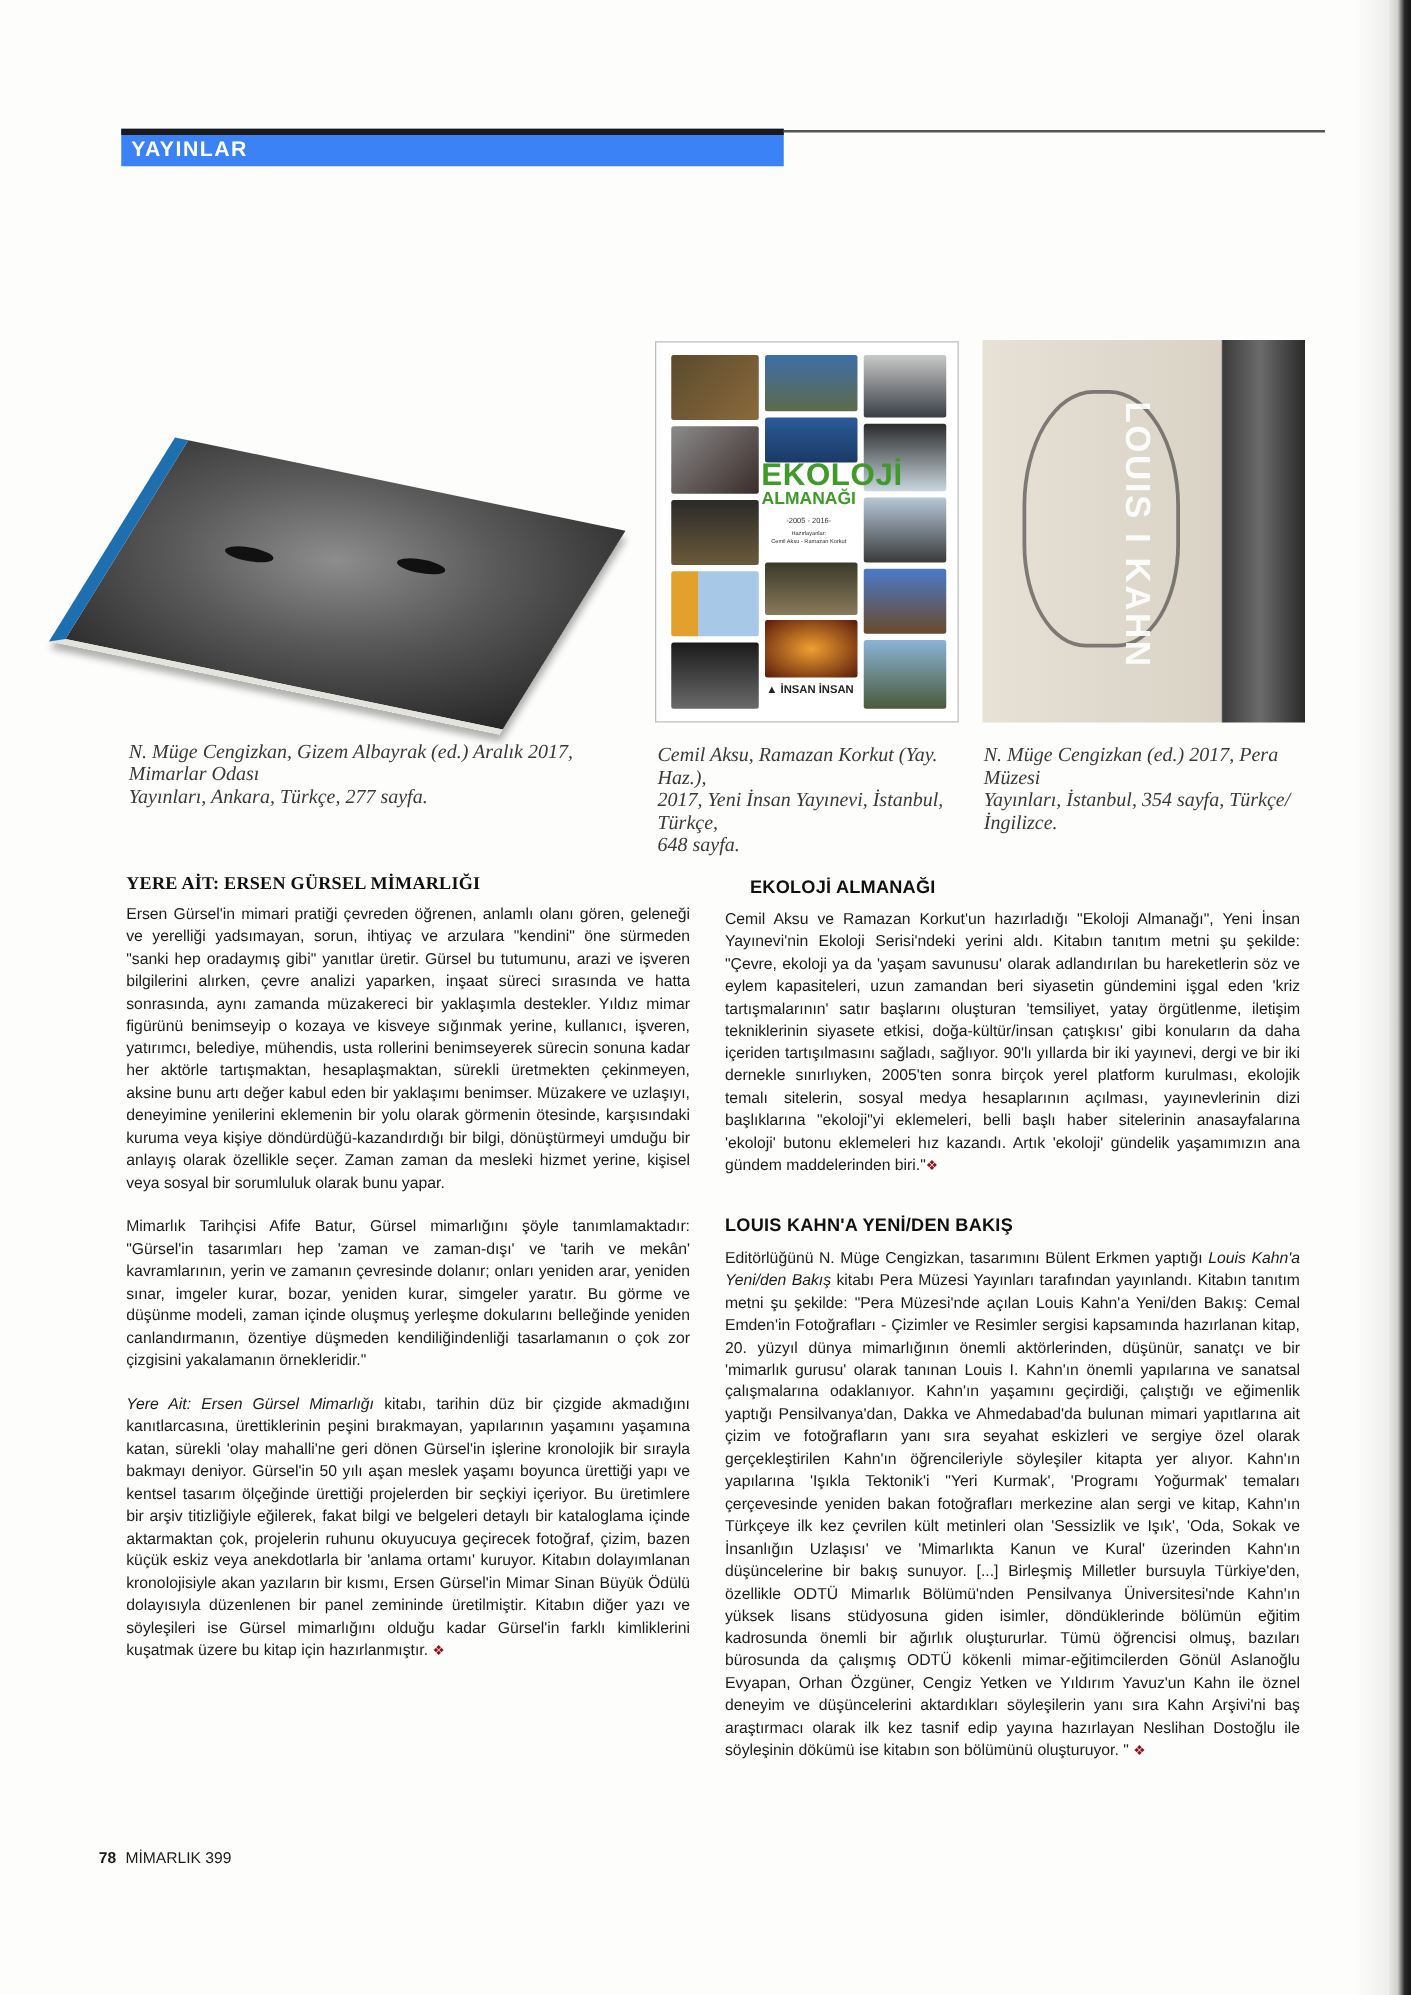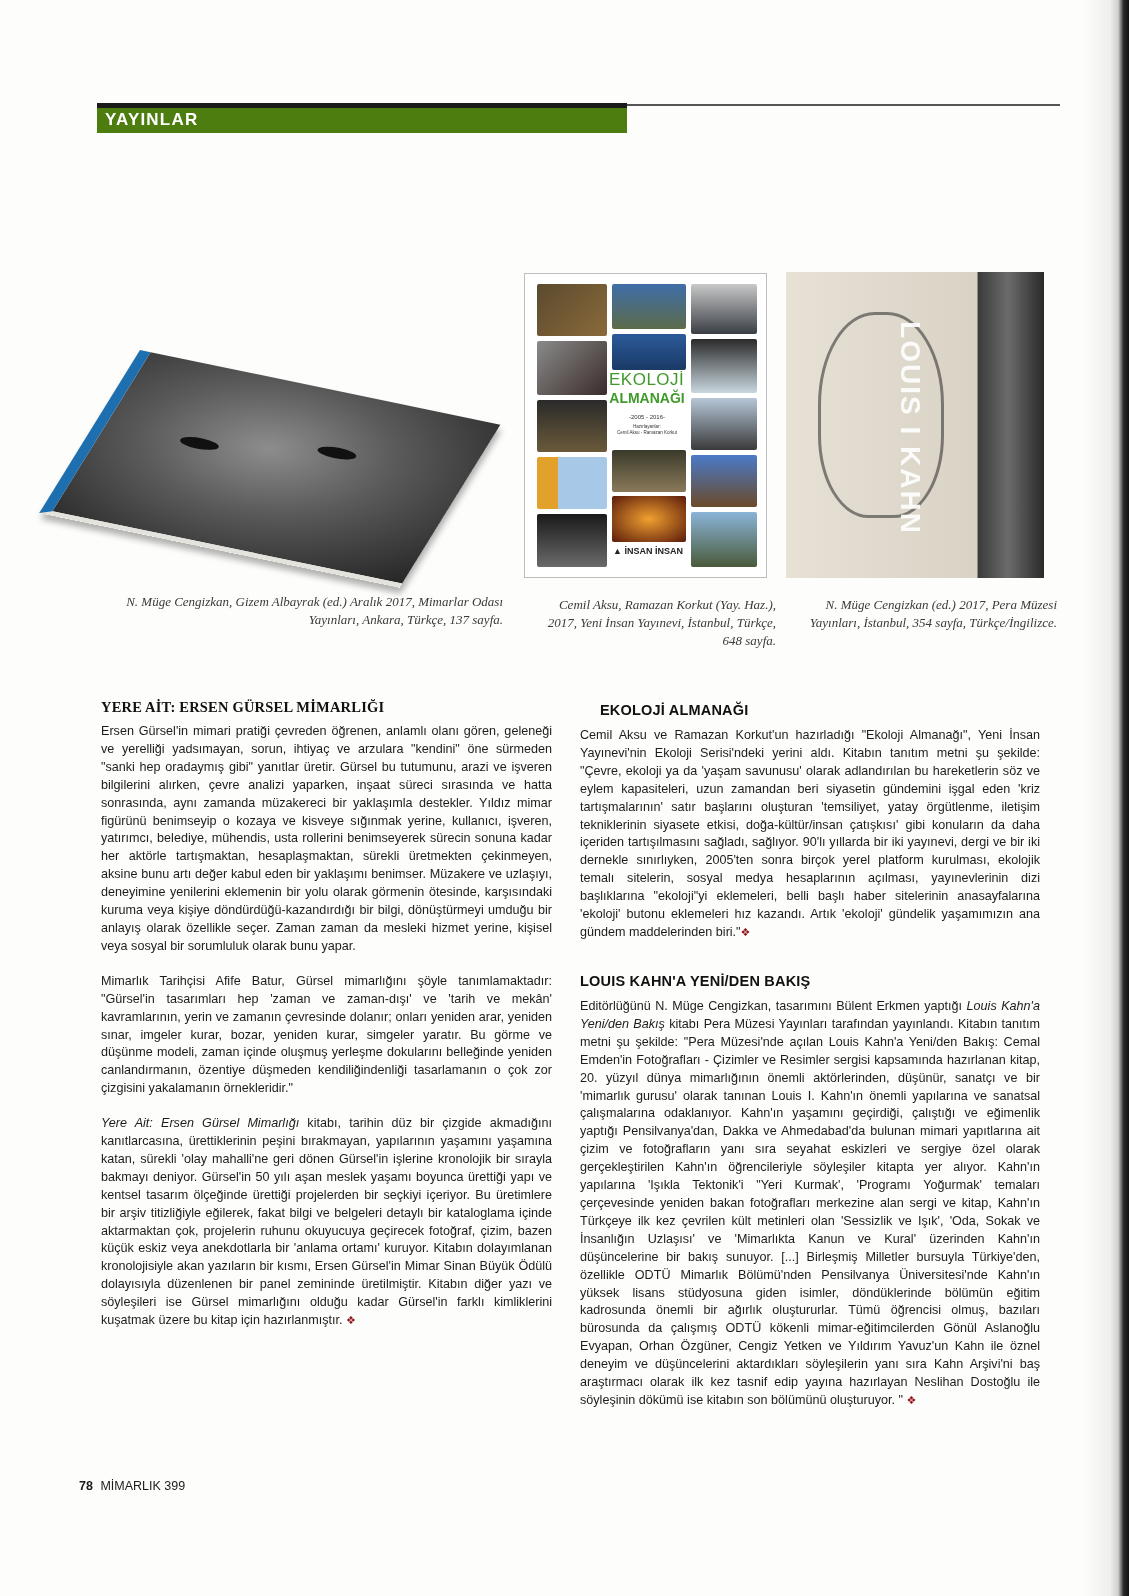--- a/index.html
+++ b/index.html
@@ -9,62 +9,62 @@
     font-family:"Liberation Sans", "DejaVu Sans", sans-serif;
     color:#1c1c1c;
   }
   .right-edge { position:absolute; right:0; top:0; width:18px; height:1596px;
     background:linear-gradient(to right,#e9e9e6,#cfcfcc 40%,#2a2a2a 70%,#111); }
   .page-shadow { position:absolute; right:18px; top:0; width:28px; height:1596px;
     background:linear-gradient(to right,rgba(0,0,0,0),rgba(0,0,0,0.06)); }
 
   
   .section-band { position:absolute; left:97px; top:103px; width:530px; height:30px;
-    background:#4d7c0f; border-top:5px solid #1a1a1a; box-sizing:border-box; }
+    background:#3b82f6; border-top:5px solid #1a1a1a; box-sizing:border-box; }
   .section-band span { position:absolute; left:8px; top:2px; color:#fff; font-weight:bold;
     font-size:17px; letter-spacing:1.2px; }
   .section-rule { position:absolute; left:627px; top:104px; width:433px; height:2px; background:#555; }
 
   
   .cover1 { position:absolute; left:100px; top:330px; width:410px; height:240px; }
   .cover1 .book {
     position:absolute; left:40px; top:20px; width:330px; height:190px;
     background:radial-gradient(ellipse at 45% 40%, #8d8d8d 0%, #5a5a5a 45%, #262626 100%);
     transform:skewY(17deg) skewX(-32deg) rotate(-6deg);
     transform-origin:left top; box-shadow:4px 6px 6px rgba(0,0,0,0.3);
     border-left:10px solid #1d6fb0; border-bottom:5px solid #e4e2dc;
   }
   .cover1 .book .eye { position:absolute; width:36px; height:12px; border-radius:50%;
     background:#111; }
 
   .cover2 { position:absolute; left:524px; top:273px; width:243px; height:305px;
     border:1px solid #bdbdbd; background:#fff; box-sizing:border-box; }
   .cover2 .tile { position:absolute; border-radius:2px; }
   .cover2 .title1 { position:absolute; left:84px; top:96px; width:76px; 
-    color:#3f9a2a; font-weight:normal; font-size:17px; line-height:20px; letter-spacing:0.5px; }
+    color:#3f9a2a; font-weight:bold; font-size:25px; line-height:20px; letter-spacing:0.5px; }
   .cover2 .title2 { position:absolute; left:84px; top:116px; width:76px; text-align:center;
     color:#3f9a2a; font-weight:bold; font-size:14px; }
   .cover2 .years { position:absolute; left:84px; top:140px; width:76px; text-align:center;
     font-size:6px; color:#333; }
   .cover2 .eds { position:absolute; left:84px; top:150px; width:76px; text-align:center;
     font-size:4.5px; color:#333; line-height:6px; }
   .cover2 .pub { position:absolute; left:86px; top:272px; width:74px; text-align:center;
     font-size:9px; font-weight:bold; color:#222; }
 
   .cover3 { position:absolute; left:786px; top:272px; width:258px; height:306px;
     background:linear-gradient(to right,#e7e1d6 0%,#d9d2c5 74%,#3b3b3b 74.5%,#6b6b6b 86%,#2a2a2a 100%); }
   .cover3 .spine-title { position:absolute; left:-6px; top:140px; transform:rotate(90deg);
     transform-origin:center; color:#fff; font-weight:bold; font-size:28px; letter-spacing:2px;
     width:260px; text-align:center; opacity:0.9; }
   .cover3 .sketch { position:absolute; left:32px; top:40px; width:120px; height:200px;
     border:3px solid rgba(40,40,40,0.55); border-radius:45% 45% 40% 40%; }
 
   
   .caption { position:absolute; font-family:"Liberation Serif","DejaVu Serif",serif;
-    font-style:italic; font-size:13px; line-height:18px; color:#3a3a3a;text-align:right; }
+    font-style:italic; font-size:16px; line-height:18px; color:#3a3a3a; }
 
   
   .article-title { position:absolute; font-weight:bold; font-size:14.5px; color:#111; letter-spacing:0.2px; }
   .body-text { position:absolute; font-size:12.6px; line-height:17.9px; text-align:justify;
     color:#1c1c1c; hyphens:manual; }
   .body-text p { margin:0 0 17px 0; }
   .body-text em { font-style:italic; }
   .end-mark { color:#8e1219; font-size:11px; }
 
   .footer { position:absolute; left:79px; top:1479px; font-size:12.5px; color:#1c1c1c; }
@@ -116,21 +116,21 @@
   </div>
 </div>
 
 <div class="cover3">
   <div class="sketch"></div>
   <div class="spine-title">LOUIS I KAHN</div>
 </div>
 
 <div class="caption" style="left:103px;top:593px;width:400px;">
   <div>N. Müge Cengizkan, Gizem Albayrak (ed.) Aralık 2017, Mimarlar Odası</div>
-  <div>Yayınları, Ankara, Türkçe, 137 sayfa.</div>
+  <div>Yayınları, Ankara, Türkçe, 277 sayfa.</div>
 </div>
 <div class="caption" style="left:526px;top:596px;width:250px;">
   <div>Cemil Aksu, Ramazan Korkut (Yay. Haz.),</div>
   <div>2017, Yeni İnsan Yayınevi, İstanbul, Türkçe,</div>
   <div>648 sayfa.</div>
 </div>
 <div class="caption" style="left:787px;top:596px;width:270px;">
   <div>N. Müge Cengizkan (ed.) 2017, Pera Müzesi</div>
   <div>Yayınları, İstanbul, 354 sayfa, Türkçe/İngilizce.</div>
 </div>

